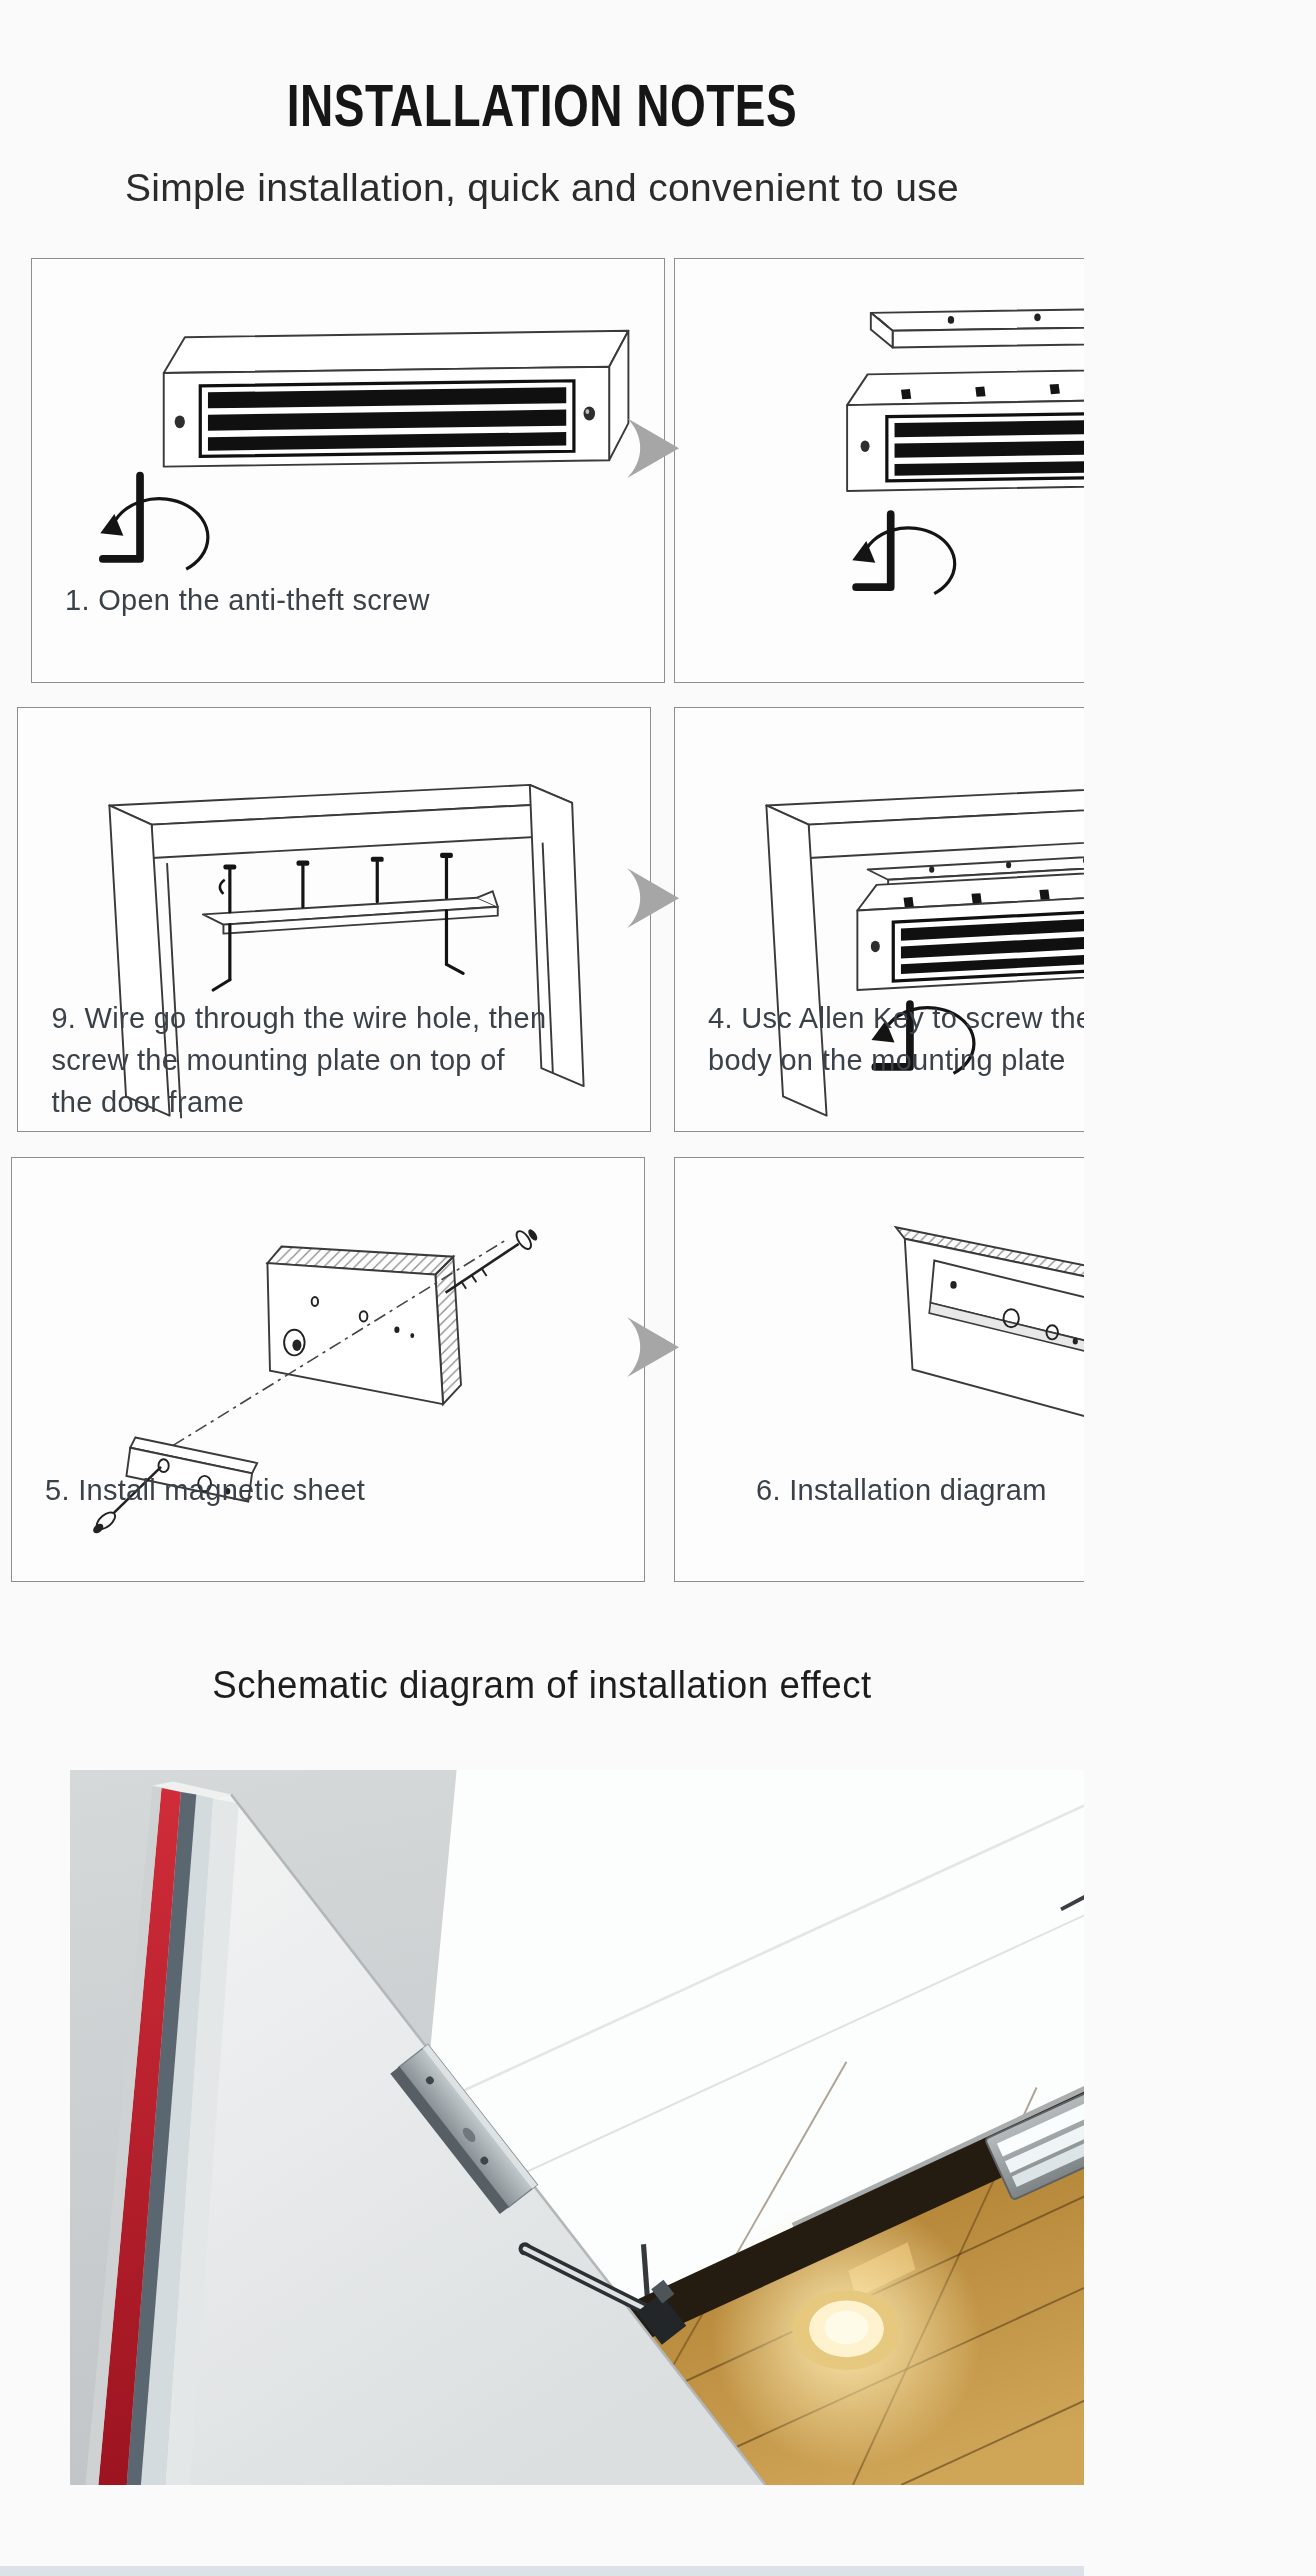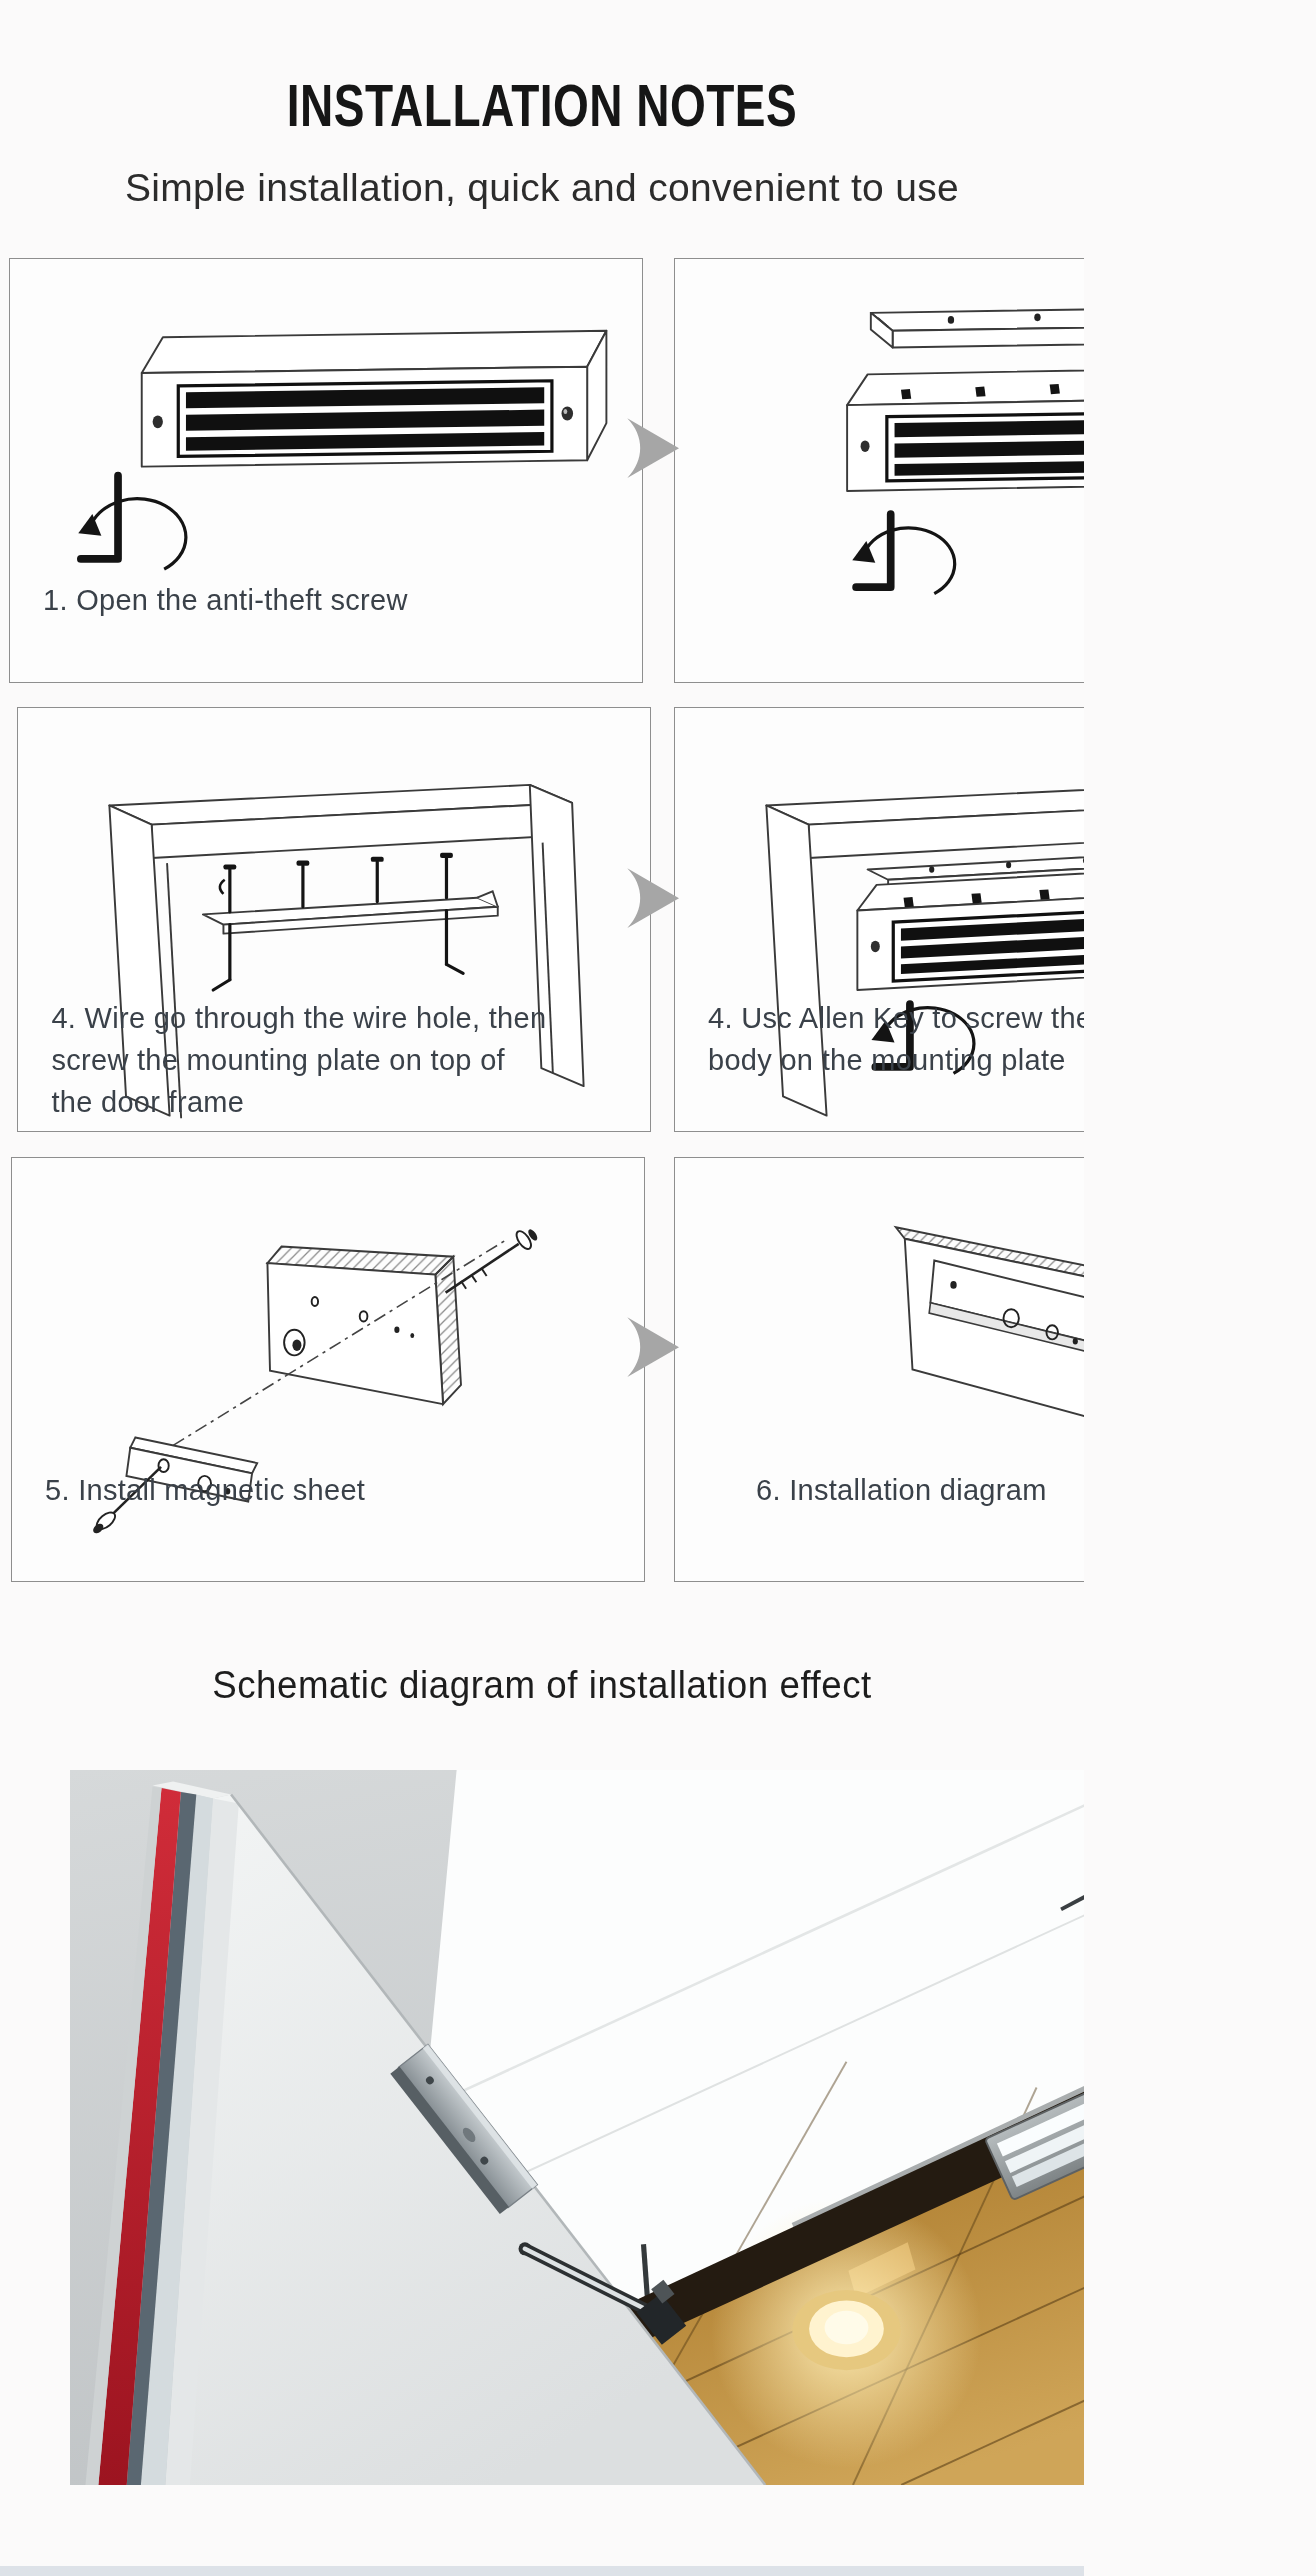--- a/index.html
+++ b/index.html
@@ -12,21 +12,21 @@
   .subtitle{position:absolute;top:166px;left:0;width:100%;text-align:center;
          font-size:39px;font-weight:400;color:#2c2c2c;letter-spacing:0.3px;}
 
   .panel{position:absolute;width:634px;height:425px;background:#fdfdfd;
          border:1.9px solid #8e8e8e;box-sizing:border-box;}
   .panel svg.illu{position:absolute;left:0;top:0;width:100%;height:100%;}
   .cap{position:absolute;left:33px;width:580px;font-size:29px;line-height:1.44;
        color:#3a4149;letter-spacing:0.3px;white-space:pre-line;}
   .c1{top:321px;} .c2{top:318px;} .c3{top:290px;} .c4{top:290px;} .c5{top:312px;} .c6{top:312px;margin-left:48px;}
 
-  .p1{left:9px;top:258px;} .p2{left:674px;top:258px;}
+  .p1{left:31px;top:258px;} .p2{left:674px;top:258px;}
   .p3{left:17.4px;top:707px;} .p4{left:674px;top:707px;}
   .p5{left:11px;top:1157px;} .p6{left:674px;top:1157px;}
 
   .arrow{position:absolute;left:622px;width:61px;height:64px;}
   .a1{top:415px;} .a2{top:865px;} .a3{top:1314px;}
 
   .heading2{position:absolute;top:1663px;left:0;width:100%;text-align:center;
         font-size:39px;font-weight:500;color:#1d1d1d;letter-spacing:0.6px;
         transform:scaleX(.94);transform-origin:50% 50%;white-space:nowrap;}
 
@@ -140,21 +140,21 @@
           <rect x="320" y="244" width="20" height="8" rx="3"></rect>
           <rect x="434" y="238" width="20" height="8" rx="3"></rect>
           <rect x="550" y="232" width="20" height="8" rx="3"></rect>
           <rect x="658" y="226" width="20" height="8" rx="3"></rect>
         </g>
         <polyline points="330,424 304,440" fill="none" class="scr"></polyline>
         <polyline points="668,400 694,414" fill="none" class="scr"></polyline>
         <path d="M 322,268 q -14,10 -2,22" stroke="#141414" stroke-width="4" fill="none"></path>
       </g>
     </svg>
-    <div class="cap c3">4. Wire go through the wire hole, then
+    <div class="cap c3">9. Wire go through the wire hole, then
 screw the mounting plate on top of
 the door frame</div>
   </div>
 
   <div class="panel p4">
     <svg class="illu" viewBox="0 0 985 660">
       <g>
         <polygon class="ln" points="142,152 798,120 864,148 208,182"></polygon>
         <polygon class="ln" points="208,182 864,148 864,198 208,234"></polygon>
         <polygon class="ln" points="142,152 208,182 236,636 168,606"></polygon>

